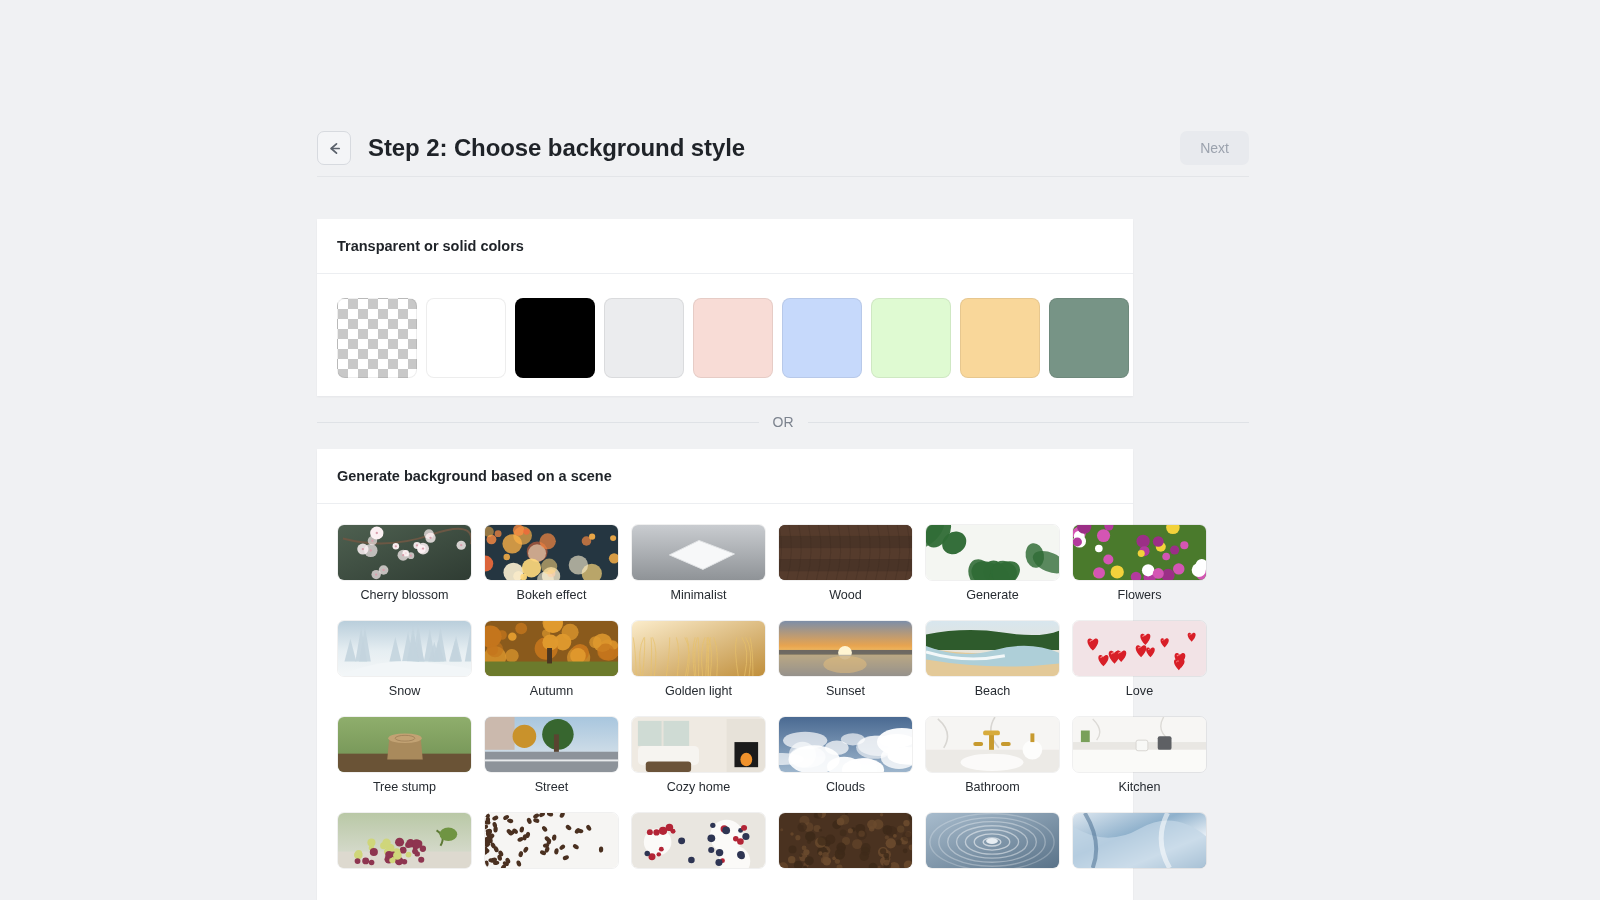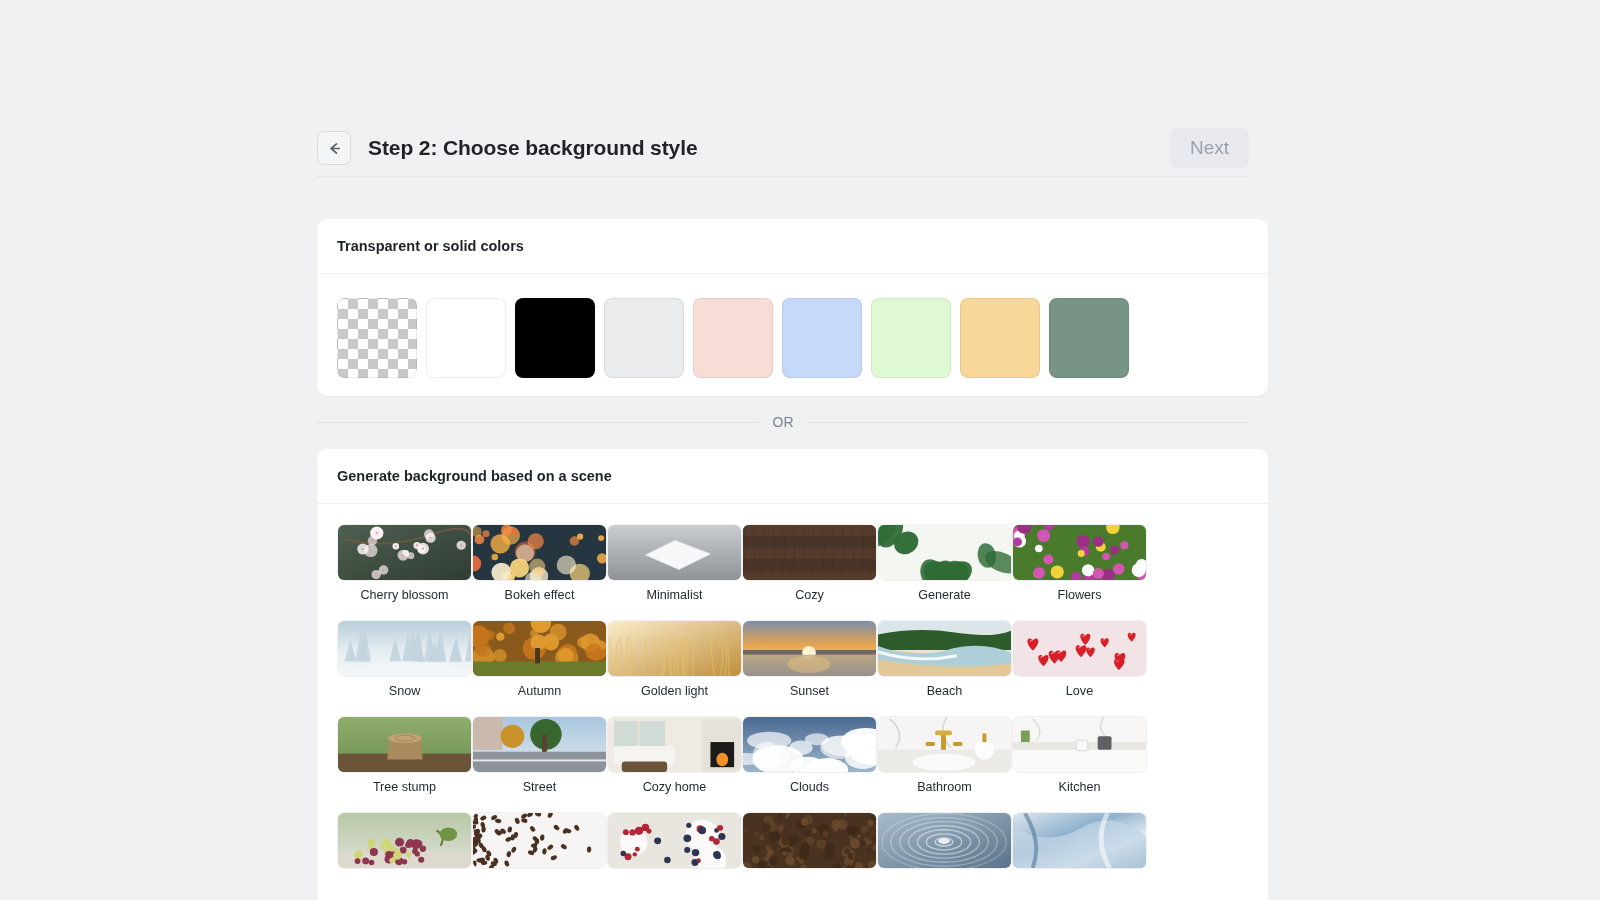--- a/index.html
+++ b/index.html
@@ -21,40 +21,40 @@
   .back-btn {
     width: 34px; height: 34px;
     border: 1px solid #d7dadf; border-radius: 7px;
     background: #f4f5f7;
     display: flex; align-items: center; justify-content: center;
     cursor: pointer; flex: none;
   }
   .back-btn svg { display: block; }
   .page-title {
     margin-left: 17px;
-    font-size: 21px; font-weight: bold; color: #1f2328;
+    font-size: 24px; font-weight: bold; color: #1f2328;
     letter-spacing: -0.1px;
   }
   .next-btn {
     margin-left: auto;
     padding: 9px 20px;
     border-radius: 7px;
     background: #e8eaee;
     color: #9ba2ad;
-    font-size: 19px;
+    font-size: 14px;
     border: none;
     font-family: inherit;
     cursor: default;
   }
 
   
   .card {
-    position: absolute; left: 317px; width: 951px;
+    position: absolute; left: 317px; width: 816px;
     background: #ffffff;
-    border-radius: 10px;
+    border-radius: 0;
     box-shadow: 0 1px 2px rgba(16,24,40,.05);
   }
   .card-head {
     height: 55px;
     display: flex; align-items: center;
     padding: 0 0 0 20px;
     border-bottom: 1px solid #eceef1;
     font-size: 14.5px; font-weight: bold; color: #1f2328;
   }
 
@@ -86,21 +86,21 @@
     display: flex; align-items: center; gap: 14px;
     color: #7c838e; font-size: 14px;
   }
   .or-divider .line { flex: 1; height: 1px; background: #dfe2e6; }
 
   
   .scene-card { top: 449px; height: 470px; }
   .scene-grid {
     display: grid;
     grid-template-columns: repeat(6, 135px);
-    gap: 18px 0;
+    gap: 18px 12px;
     padding: 20px 0 0 20px;
   }
   .scene-item { width: 135px; cursor: pointer; }
   .scene-thumb {
     width: 135px; height: 57px;
     border-radius: 7px;
     border: 1px solid rgba(0,0,0,.06);
     overflow: hidden;
     position: relative;
   }
@@ -270,21 +270,21 @@
               <path d="M60 0 q6 28 -2 57" stroke="#3a2a20" stroke-width="0.6" fill="none" opacity=".5"></path>
               <path d="M70 0 q6 28 -2 57" stroke="#3a2a20" stroke-width="0.6" fill="none" opacity=".5"></path>
               <path d="M80 0 q6 28 -2 57" stroke="#3a2a20" stroke-width="0.6" fill="none" opacity=".5"></path>
               <path d="M90 0 q6 28 -2 57" stroke="#3a2a20" stroke-width="0.6" fill="none" opacity=".5"></path>
               <path d="M100 0 q6 28 -2 57" stroke="#3a2a20" stroke-width="0.6" fill="none" opacity=".5"></path>
               <path d="M110 0 q6 28 -2 57" stroke="#3a2a20" stroke-width="0.6" fill="none" opacity=".5"></path>
               <path d="M120 0 q6 28 -2 57" stroke="#3a2a20" stroke-width="0.6" fill="none" opacity=".5"></path>
               <path d="M130 0 q6 28 -2 57" stroke="#3a2a20" stroke-width="0.6" fill="none" opacity=".5"></path>
             </svg>
           </div>
-          <div class="scene-label">Cozy</div>
+          <div class="scene-label">Wood</div>
         </div>
         <div class="scene-item">
           <div class="scene-thumb">
             <svg viewBox="0 0 135 57" preserveAspectRatio="none">
               <rect width="135" height="57" fill="#f4f6f2"></rect>
               <ellipse cx="55.44097222222222" cy="50.6713091563786" rx="15.719753086419754" ry="11.883564814814815" fill="#2f6b35" opacity="0.8876778978052127" transform="rotate(68.3695987654321 55.44097222222222 50.6713091563786)"></ellipse>
               <ellipse cx="2.756944444444444" cy="8.811201131687243" rx="19.846373456790126" ry="9.680941358024691" fill="#2f6b35" opacity="0.779312414266118" transform="rotate(135.06867283950618 2.756944444444444 8.811201131687243)"></ellipse>
               <ellipse cx="68.82291666666667" cy="48.756648662551434" rx="11.88966049382716" ry="10.756095679012345" fill="#2f6b35" opacity="0.9464098936899863" transform="rotate(80.10108024691358 68.82291666666667 48.756648662551434)"></ellipse>
               <ellipse cx="28.63888888888889" cy="18.507651748971192" rx="12.849614197530864" ry="11.109027777777778" fill="#2f6b35" opacity="0.9723036694101509" transform="rotate(143.46682098765433 28.63888888888889 18.507651748971192)"></ellipse>
               <ellipse cx="62.204861111111114" cy="51.064210390946506" rx="16.726234567901237" ry="12.739737654320988" fill="#2f6b35" opacity="0.9403270747599451" transform="rotate(25.165895061728396 62.204861111111114 51.064210390946506)"></ellipse>

